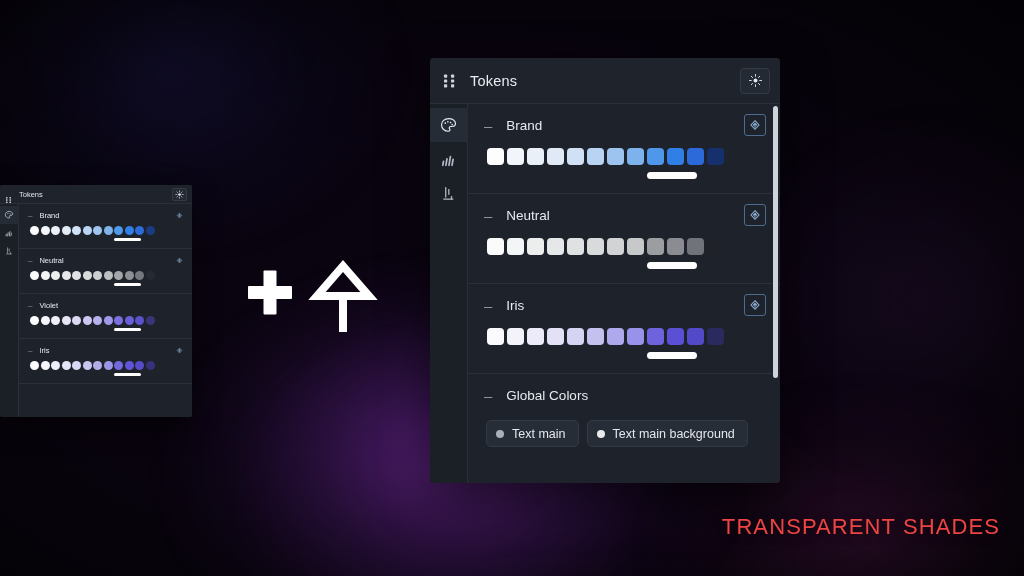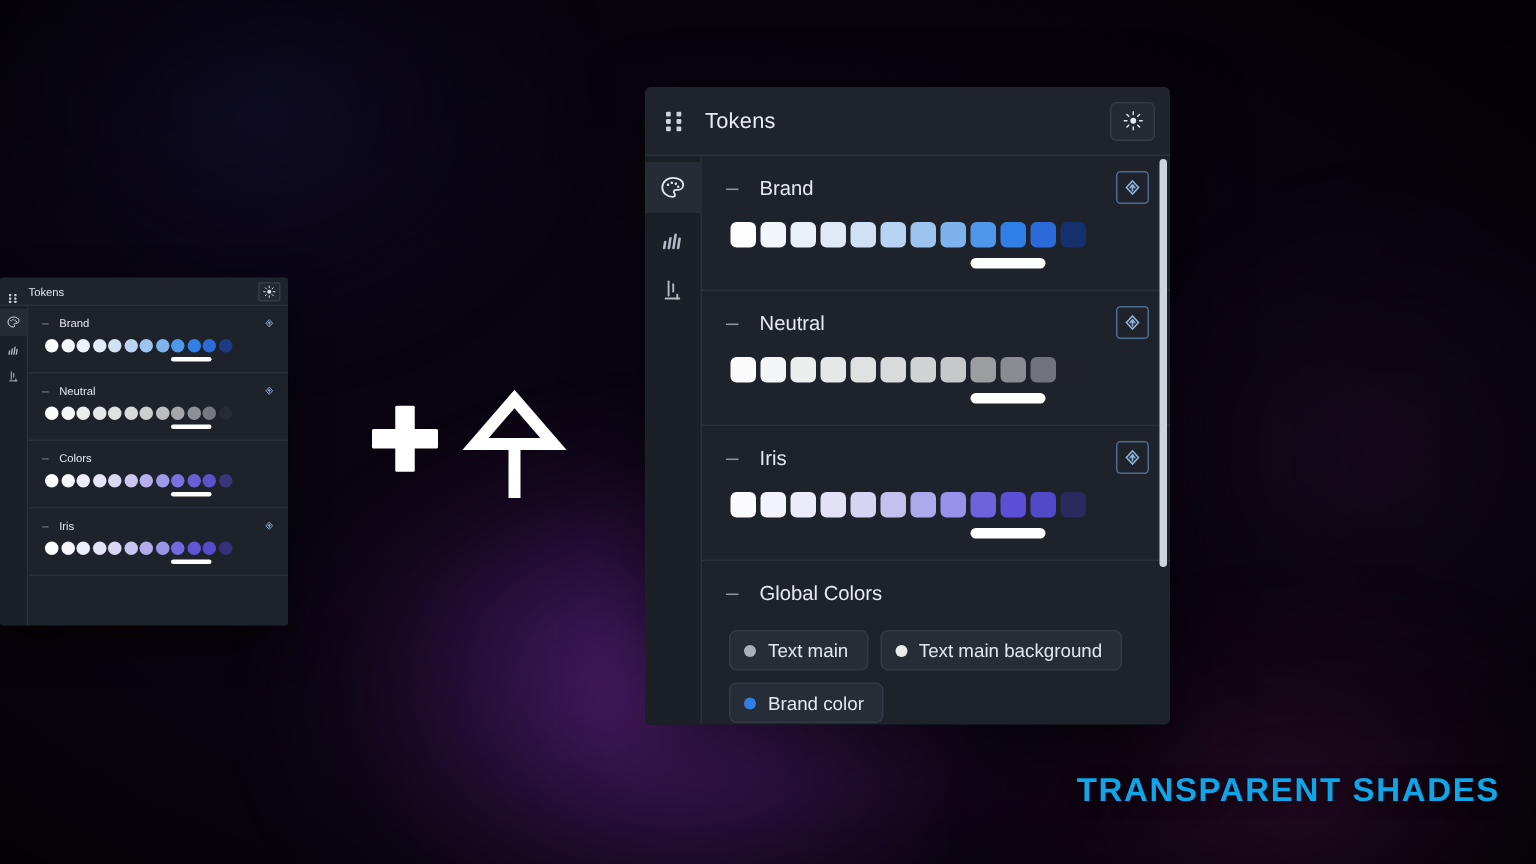--- a/index.html
+++ b/index.html
@@ -218,23 +218,23 @@
   #plus-arrow {
     position: absolute;
     left: 246px; top: 258px;
     width: 140px; height: 80px;
   }
 
   
   #caption {
     position: absolute;
     right: 24px; bottom: 36px;
-    color: #0ea5e9;
+    color: #ef4444;
     font-size: 22px;
-    font-weight: bold;
+    font-weight: normal;
     letter-spacing: 1.1px;
     text-shadow: 0 2px 10px rgba(0,0,0,0.6);
   }
 </style>
 </head>
 <body>
 
 <div id="stage">
 
   <div class="bg-base"></div>
@@ -367,21 +367,21 @@
             </div>
             <div class="underline-wrap">
               <div style="width: 84px;"></div>
               <div class="underline"></div>
             </div>
           </div>
           <div class="sec-divider"></div>
           <div class="section sec-block">
             <div class="sec-head">
               <span class="minus">–</span>
-              <span class="sec-title">Colors</span>
+              <span class="sec-title">Violet</span>
             </div>
             <div class="swatch-row">
               <div class="sw" style="background: rgb(253, 253, 254);"></div>
               <div class="sw" style="background: rgb(246, 245, 251);"></div>
               <div class="sw" style="background: rgb(239, 238, 250);"></div>
               <div class="sw" style="background: rgb(230, 228, 247);"></div>
               <div class="sw" style="background: rgb(219, 216, 244);"></div>
               <div class="sw" style="background: rgb(203, 199, 240);"></div>
               <div class="sw" style="background: rgb(182, 177, 236);"></div>
               <div class="sw" style="background: rgb(159, 153, 233);"></div>
@@ -609,24 +609,20 @@
             </div>
             <div class="chips">
               <div class="chip">
                 <span class="dot" style="background: rgb(170, 176, 186);"></span>
                 <span>Text main</span>
               </div>
               <div class="chip">
                 <span class="dot" style="background: rgb(233, 234, 236);"></span>
                 <span>Text main background</span>
               </div>
-              <div class="chip">
-                <span class="dot" style="background: rgb(47, 127, 230);"></span>
-                <span>Brand color</span>
-              </div>
             </div>
           </div>
         </div>
     </div>
   </div>
 
   <div id="caption">TRANSPARENT SHADES</div>
 
 </div>
 

